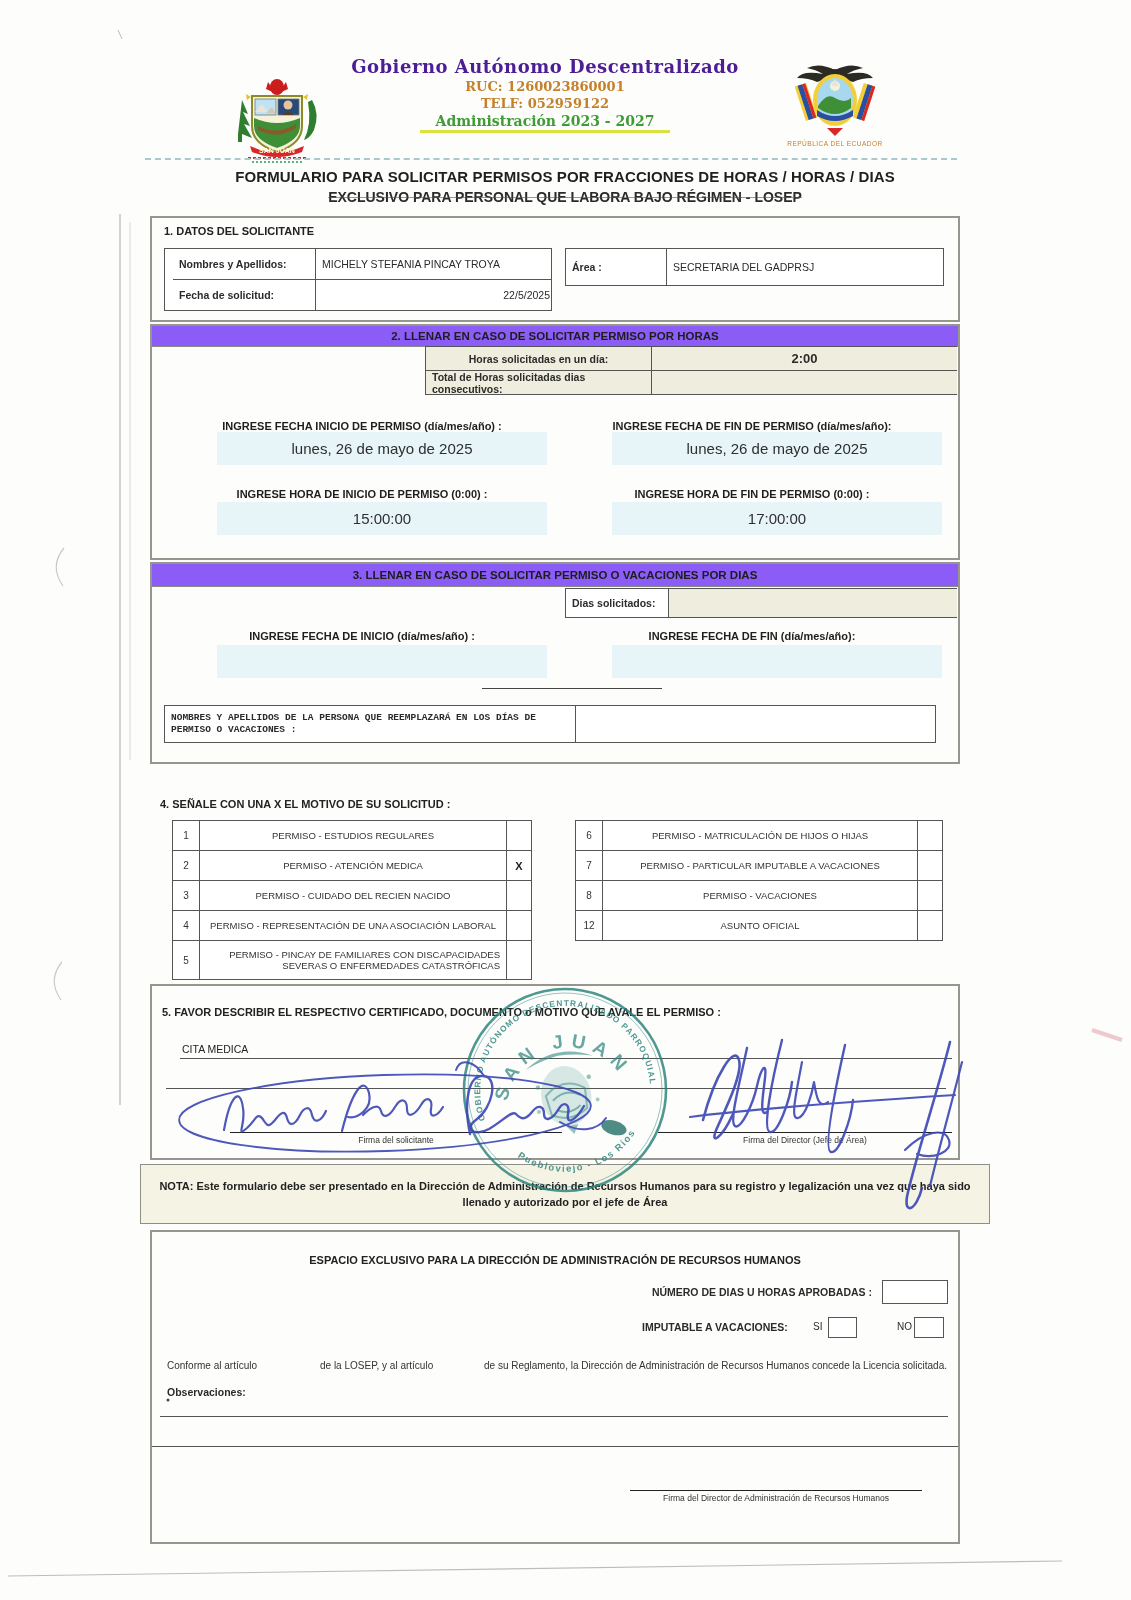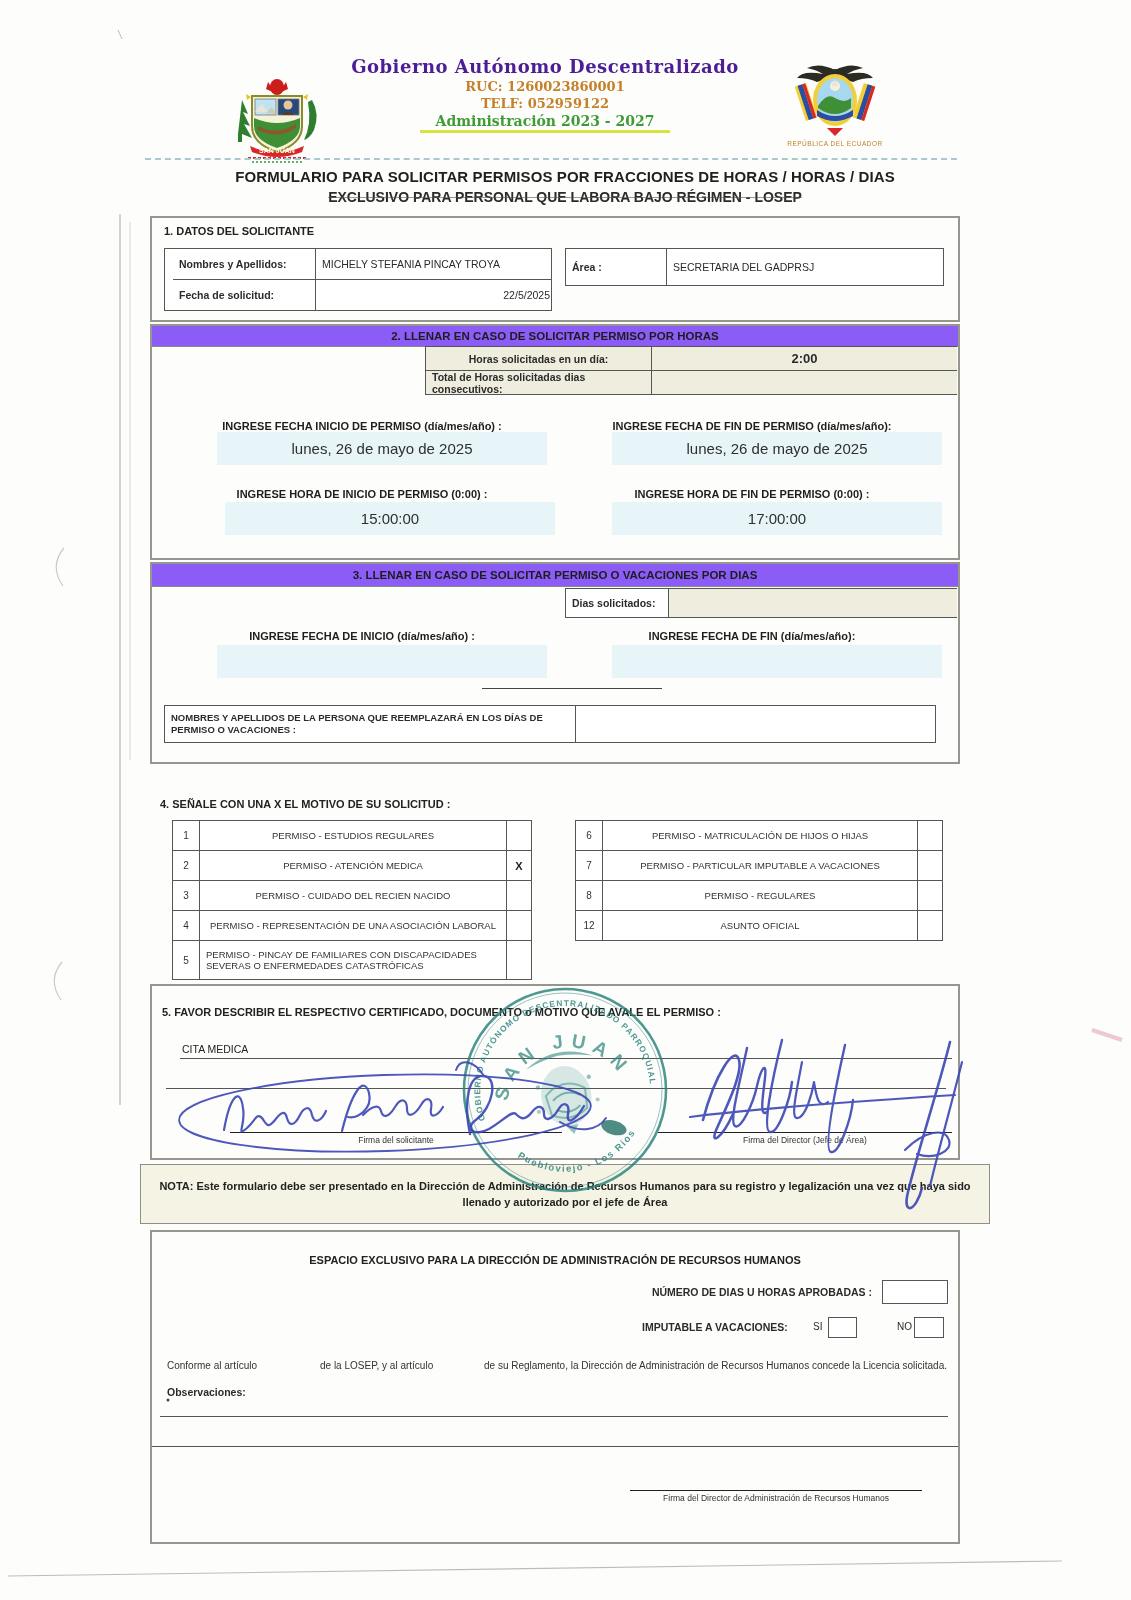--- a/index.html
+++ b/index.html
@@ -32,21 +32,21 @@
   .cream{background:#efeddd;}
   .vbox{background:#e7f5f8;display:flex;align-items:center;justify-content:center;font-size:15px;color:#2f2f2f;}
   .fldlbl{font-size:11px;font-weight:bold;color:#1e1e1e;text-align:center;}
   .hline{border-top:1.5px solid #444;height:0;}
   .thinline{border-top:1px solid #555;height:0;}
   
   .mtbl{border:1.5px solid #555;display:flex;flex-direction:column;background:#fff;}
   .mrow{display:flex;border-top:1.5px solid #555;align-items:stretch;}
   .mrow:first-child{border-top:none;}
   .mnum{width:26px;border-right:1.5px solid #555;display:flex;align-items:center;justify-content:center;font-size:10px;color:#333;}
-  .mlabel{flex:1;display:flex;align-items:center;justify-content:center;font-size:9.5px;color:#333;text-align:left;padding:0 6px;line-height:1.2;}
+  .mlabel{flex:1;display:flex;align-items:center;justify-content:center;font-size:9.5px;color:#333;text-align:right;padding:0 6px;line-height:1.2;}
   .mmark{width:24px;border-left:1.5px solid #555;display:flex;align-items:center;justify-content:center;font-size:11px;font-weight:bold;color:#222;}
   .siglab{font-size:8.5px;color:#333;text-align:center;}
   .nota{background:#f4f3e4;border:1.5px solid #8f8f88;font-size:11px;font-weight:bold;color:#222;
         display:flex;align-items:center;justify-content:center;text-align:center;line-height:1.5;padding:4px 14px;}
   .small{font-size:10px;color:#333;}
   .chkbox{border:1.5px solid #555;background:#fff;}
   .overlay{pointer-events:none;}
 </style>
 </head>
 <body>
@@ -149,41 +149,41 @@
         <div class="tc lblb cream" style="width:213px;justify-content:center;">Total de Horas solicitadas dias consecutivos:</div>
         <div class="tc cream" style="flex:1;"></div>
       </div>
     </div>
     <div class="abs fldlbl" style="left:20px;top:94px;width:380px;">INGRESE FECHA INICIO DE PERMISO (día/mes/año) :</div>
     <div class="abs fldlbl" style="left:410px;top:94px;width:380px;">INGRESE FECHA DE FIN DE PERMISO (día/mes/año):</div>
     <div class="abs vbox" style="left:65px;top:106px;width:330px;height:33px;">lunes, 26 de mayo de 2025</div>
     <div class="abs vbox" style="left:460px;top:106px;width:330px;height:33px;">lunes, 26 de mayo de 2025</div>
     <div class="abs fldlbl" style="left:20px;top:162px;width:380px;">INGRESE HORA DE INICIO DE PERMISO (0:00) :</div>
     <div class="abs fldlbl" style="left:410px;top:162px;width:380px;">INGRESE HORA DE FIN DE PERMISO (0:00) :</div>
-    <div class="abs vbox" style="left:65px;top:176px;width:330px;height:33px;margin-left:8px;">15:00:00</div>
+    <div class="abs vbox" style="left:65px;top:176px;width:330px;height:33px;">15:00:00</div>
     <div class="abs vbox" style="left:460px;top:176px;width:330px;height:33px;">17:00:00</div>
   </div>
 
   <div class="abs box" style="left:150px;top:562px;width:806px;height:198px;">
     <div class="bar" style="height:22px;">
       <span>3. LLENAR EN CASO DE SOLICITAR PERMISO O VACACIONES POR DIAS</span>
     </div>
     <div class="abs tbl" style="left:413px;top:24px;width:391px;border-right:none;">
       <div class="trow" style="height:28px;">
         <div class="tc lblb" style="width:90px;">Dias solicitados:</div>
         <div class="tc cream" style="flex:1;"></div>
       </div>
     </div>
     <div class="abs fldlbl" style="left:20px;top:66px;width:380px;">INGRESE FECHA DE INICIO (día/mes/año) :</div>
     <div class="abs fldlbl" style="left:410px;top:66px;width:380px;">INGRESE FECHA DE FIN (día/mes/año):</div>
     <div class="abs vbox" style="left:65px;top:81px;width:330px;height:33px;"></div>
     <div class="abs vbox" style="left:460px;top:81px;width:330px;height:33px;"></div>
     <div class="abs hline" style="left:330px;top:124px;width:180px;"></div>
     <div class="abs tbl" style="left:12px;top:141px;width:770px;">
-      <div class="trow" style="height:36px;">
+      <div class="trow" style="height:36px;font-family:Liberation Mono, monospace;">
         <div class="tc lblb" style="width:398px;font-size:9.5px;line-height:1.3;">NOMBRES Y APELLIDOS DE LA PERSONA QUE REEMPLAZARÁ EN  LOS DÍAS DE PERMISO O VACACIONES :</div>
         <div class="tc" style="flex:1;"></div>
       </div>
     </div>
   </div>
 
   <div class="abs secL" style="left:160px;top:798px;">4. SEÑALE CON UNA X EL MOTIVO DE SU SOLICITUD :</div>
 
   <div class="abs mtbl" style="left:172px;top:820px;width:358px;">
     <div class="mrow" style="height:29px;">
@@ -219,21 +219,21 @@
       <div class="mlabel">PERMISO - MATRICULACIÓN DE HIJOS O HIJAS</div>
       <div class="mmark"></div>
     </div>
     <div class="mrow" style="height:29px;">
       <div class="mnum">7</div>
       <div class="mlabel">PERMISO - PARTICULAR IMPUTABLE A VACACIONES</div>
       <div class="mmark"></div>
     </div>
     <div class="mrow" style="height:29px;">
       <div class="mnum">8</div>
-      <div class="mlabel">PERMISO - REGULARES</div>
+      <div class="mlabel">PERMISO - VACACIONES</div>
       <div class="mmark"></div>
     </div>
     <div class="mrow" style="height:29px;">
       <div class="mnum">12</div>
       <div class="mlabel">ASUNTO OFICIAL</div>
       <div class="mmark"></div>
     </div>
   </div>
 
   <div class="abs box" style="left:150px;top:984px;width:806px;height:172px;">

